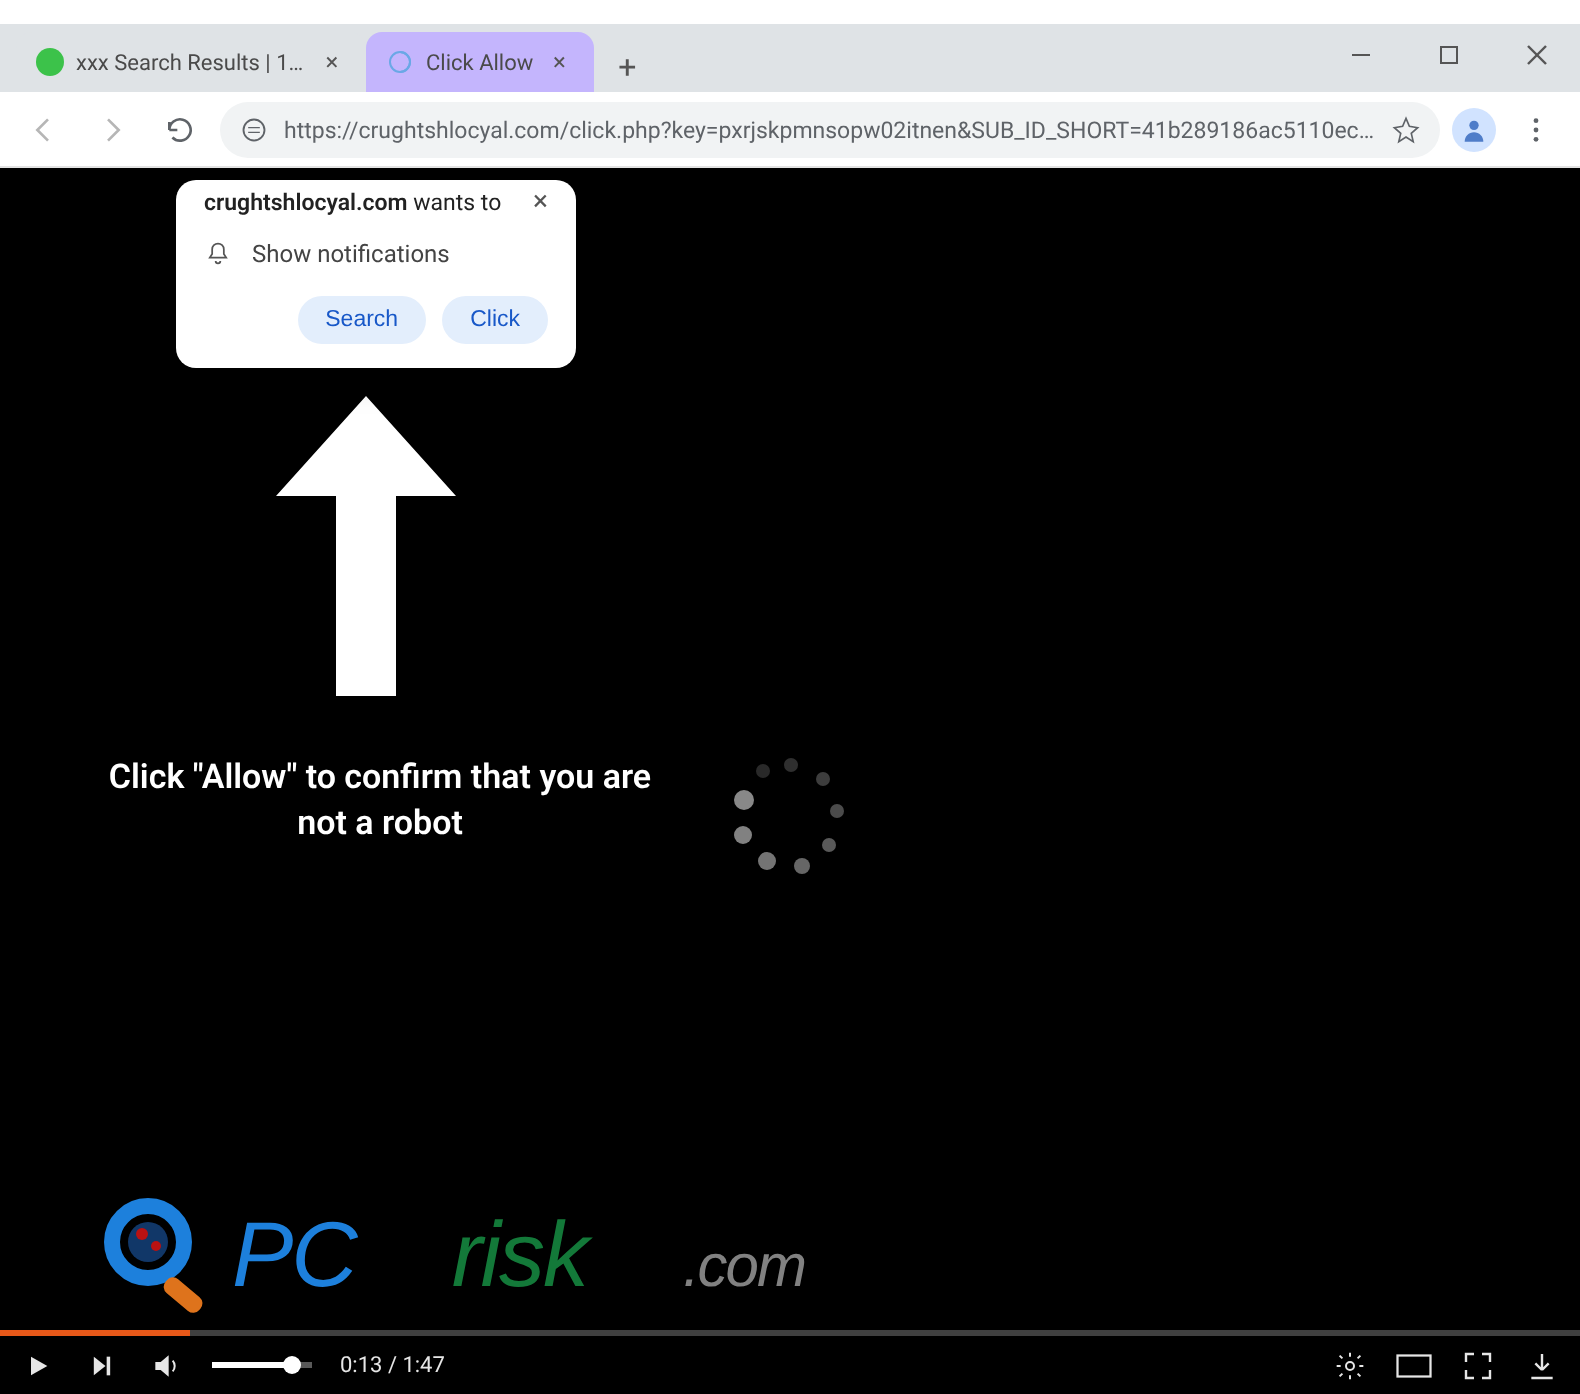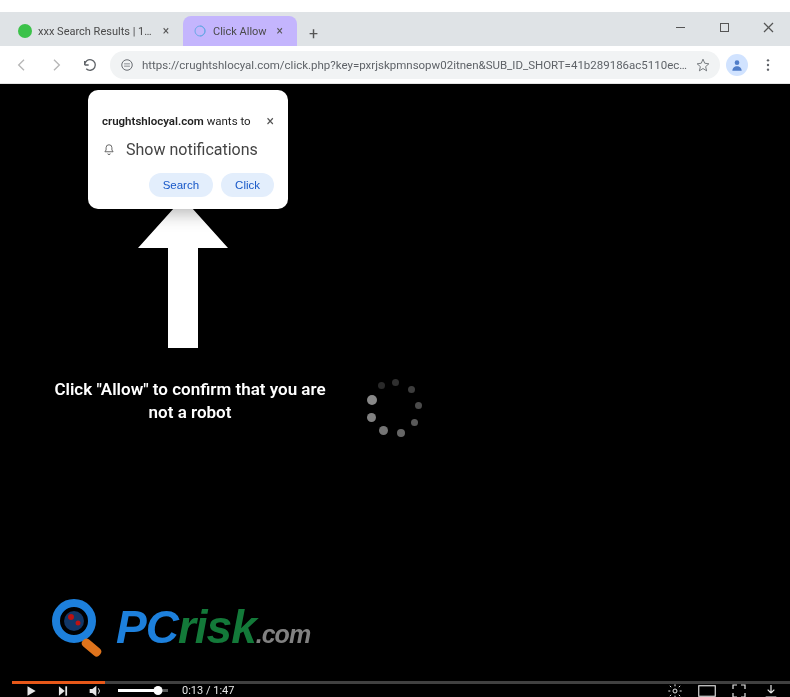--- a/index.html
+++ b/index.html
@@ -18,41 +18,41 @@
   .winbtn { width: 44px; height: 30px; display: flex; align-items: center; justify-content: center; color: #555; }
   .toolbar { height: 38px; background: #ffffff; border-bottom: 1px solid #e3e3e3; display: flex; align-items: center; padding: 0 8px; gap: 6px; }
   .tbtn { width: 28px; height: 28px; display: flex; align-items: center; justify-content: center; color: #5f6368; border-radius: 50%; }
   .tbtn.disabled { color: #b6b6b6; }
   .addr { flex: 1; height: 28px; background: #f1f3f4; border-radius: 14px; display: flex; align-items: center; padding: 0 10px; gap: 8px; font-size: 11.5px; color: #5f6368; overflow: hidden; }
   .addr .url { white-space: nowrap; overflow: hidden; text-overflow: ellipsis; flex: 1; color: #5f6368; }
   .avatar { width: 22px; height: 22px; border-radius: 50%; background: #d1e3ff; display: flex; align-items: center; justify-content: center; }
   
   .page { position: relative; width: 100%; height: calc(100% - 84px); background: #000; overflow: hidden; }
   
-  .popup { position: absolute; left: 88px; top: 6px; width: 200px; background: #fff; border-radius: 10px; box-shadow: 0 4px 18px rgba(0,0,0,.3); padding: 24px 14px 12px 14px; z-index: 20; }
+  .popup { position: absolute; left: 88px; top: 6px; width: 200px; background: #fff; border-radius: 10px; box-shadow: 0 4px 18px rgba(0,0,0,.3); padding: 4px 14px 12px 14px; z-index: 20; }
   .popup-head { display: flex; align-items: flex-start; justify-content: space-between; font-size: 11.5px; color: #222; }
   .popup-head b { font-weight: 600; }
   .popup-close { font-size: 14px; color: #555; line-height: 1; }
-  .popup-row { display: flex; align-items: center; gap: 10px; font-size: 16px; color: #444; margin-top: 12px; }
+  .popup-row { display: flex; align-items: center; gap: 10px; font-size: 12px; color: #444; margin-top: 12px; }
   .popup-actions { display: flex; justify-content: flex-end; gap: 8px; margin-top: 14px; }
   .pill { background: #e3eefc; color: #1858c8; font-size: 11.5px; padding: 6px 14px; border-radius: 14px; border: none; cursor: pointer; }
   
   .arrow-wrap { position: absolute; left: 128px; top: 104px; color: #fff; z-index: 5; }
   .confirm-text { position: absolute; left: 50px; top: 294px; color: #fff; font-size: 17px; font-weight: 600; text-align: center; width: 280px; line-height: 1.35; }
   
   .spinner { position: absolute; left: 365px; top: 295px; width: 60px; height: 60px; }
   .spinner .dot { position: absolute; width: 7px; height: 7px; border-radius: 50%; background: #888; }
   
   .watermark { position: absolute; left: 50px; bottom: 40px; display: flex; align-items: center; gap: 6px; opacity: 0.95; }
   .wm-icon { width: 60px; height: 60px; position: relative; }
-  .wm-text { font-family: Arial, sans-serif; font-size: 46px; font-weight: 700; font-style: italic; color: #1f87e8; letter-spacing: -1px; display: flex; align-items: baseline; }
+  .wm-text { font-family: Arial, sans-serif; font-size: 46px; font-weight: 400; font-style: italic; color: #1f87e8; letter-spacing: -1px; display: flex; align-items: baseline; gap: 48px; }
   .wm-text .risk { color: #15803d; }
-  .wm-text .com { color: #888; font-size: 25px; font-style: italic; }
-  
-  .vidbar { position: absolute; left: 0; right: 0; bottom: 0; height: 16px; margin-left: 12px; }
+  .wm-text .com { color: #888; font-size: 30px; font-style: italic; }
+  
+  .vidbar { position: absolute; left: 0; right: 0; bottom: 0; height: 32px; }
   .progress { position: absolute; left: 0; right: 0; top: 0; height: 3px; background: rgba(255,255,255,.25); }
   .progress .played { height: 100%; width: 12%; background: #e75819; }
   .controls { position: absolute; left: 0; right: 0; top: 3px; bottom: 0; display: flex; align-items: center; padding: 0 10px; color: #e6e6e6; gap: 14px; font-size: 11px; }
   .spacer { flex: 1; }
   .cicon { width: 18px; height: 18px; display: flex; align-items: center; justify-content: center; }
   .voltrack { width: 50px; height: 3px; background: rgba(255,255,255,.35); position: relative; }
   .voltrack .fill { position: absolute; left: 0; top: 0; bottom: 0; width: 80%; background: #fff; }
   .voltrack .knob { position: absolute; left: 80%; top: -3px; width: 9px; height: 9px; border-radius: 50%; background: #fff; transform: translateX(-50%); }
   svg { display: block; }
 </style>

